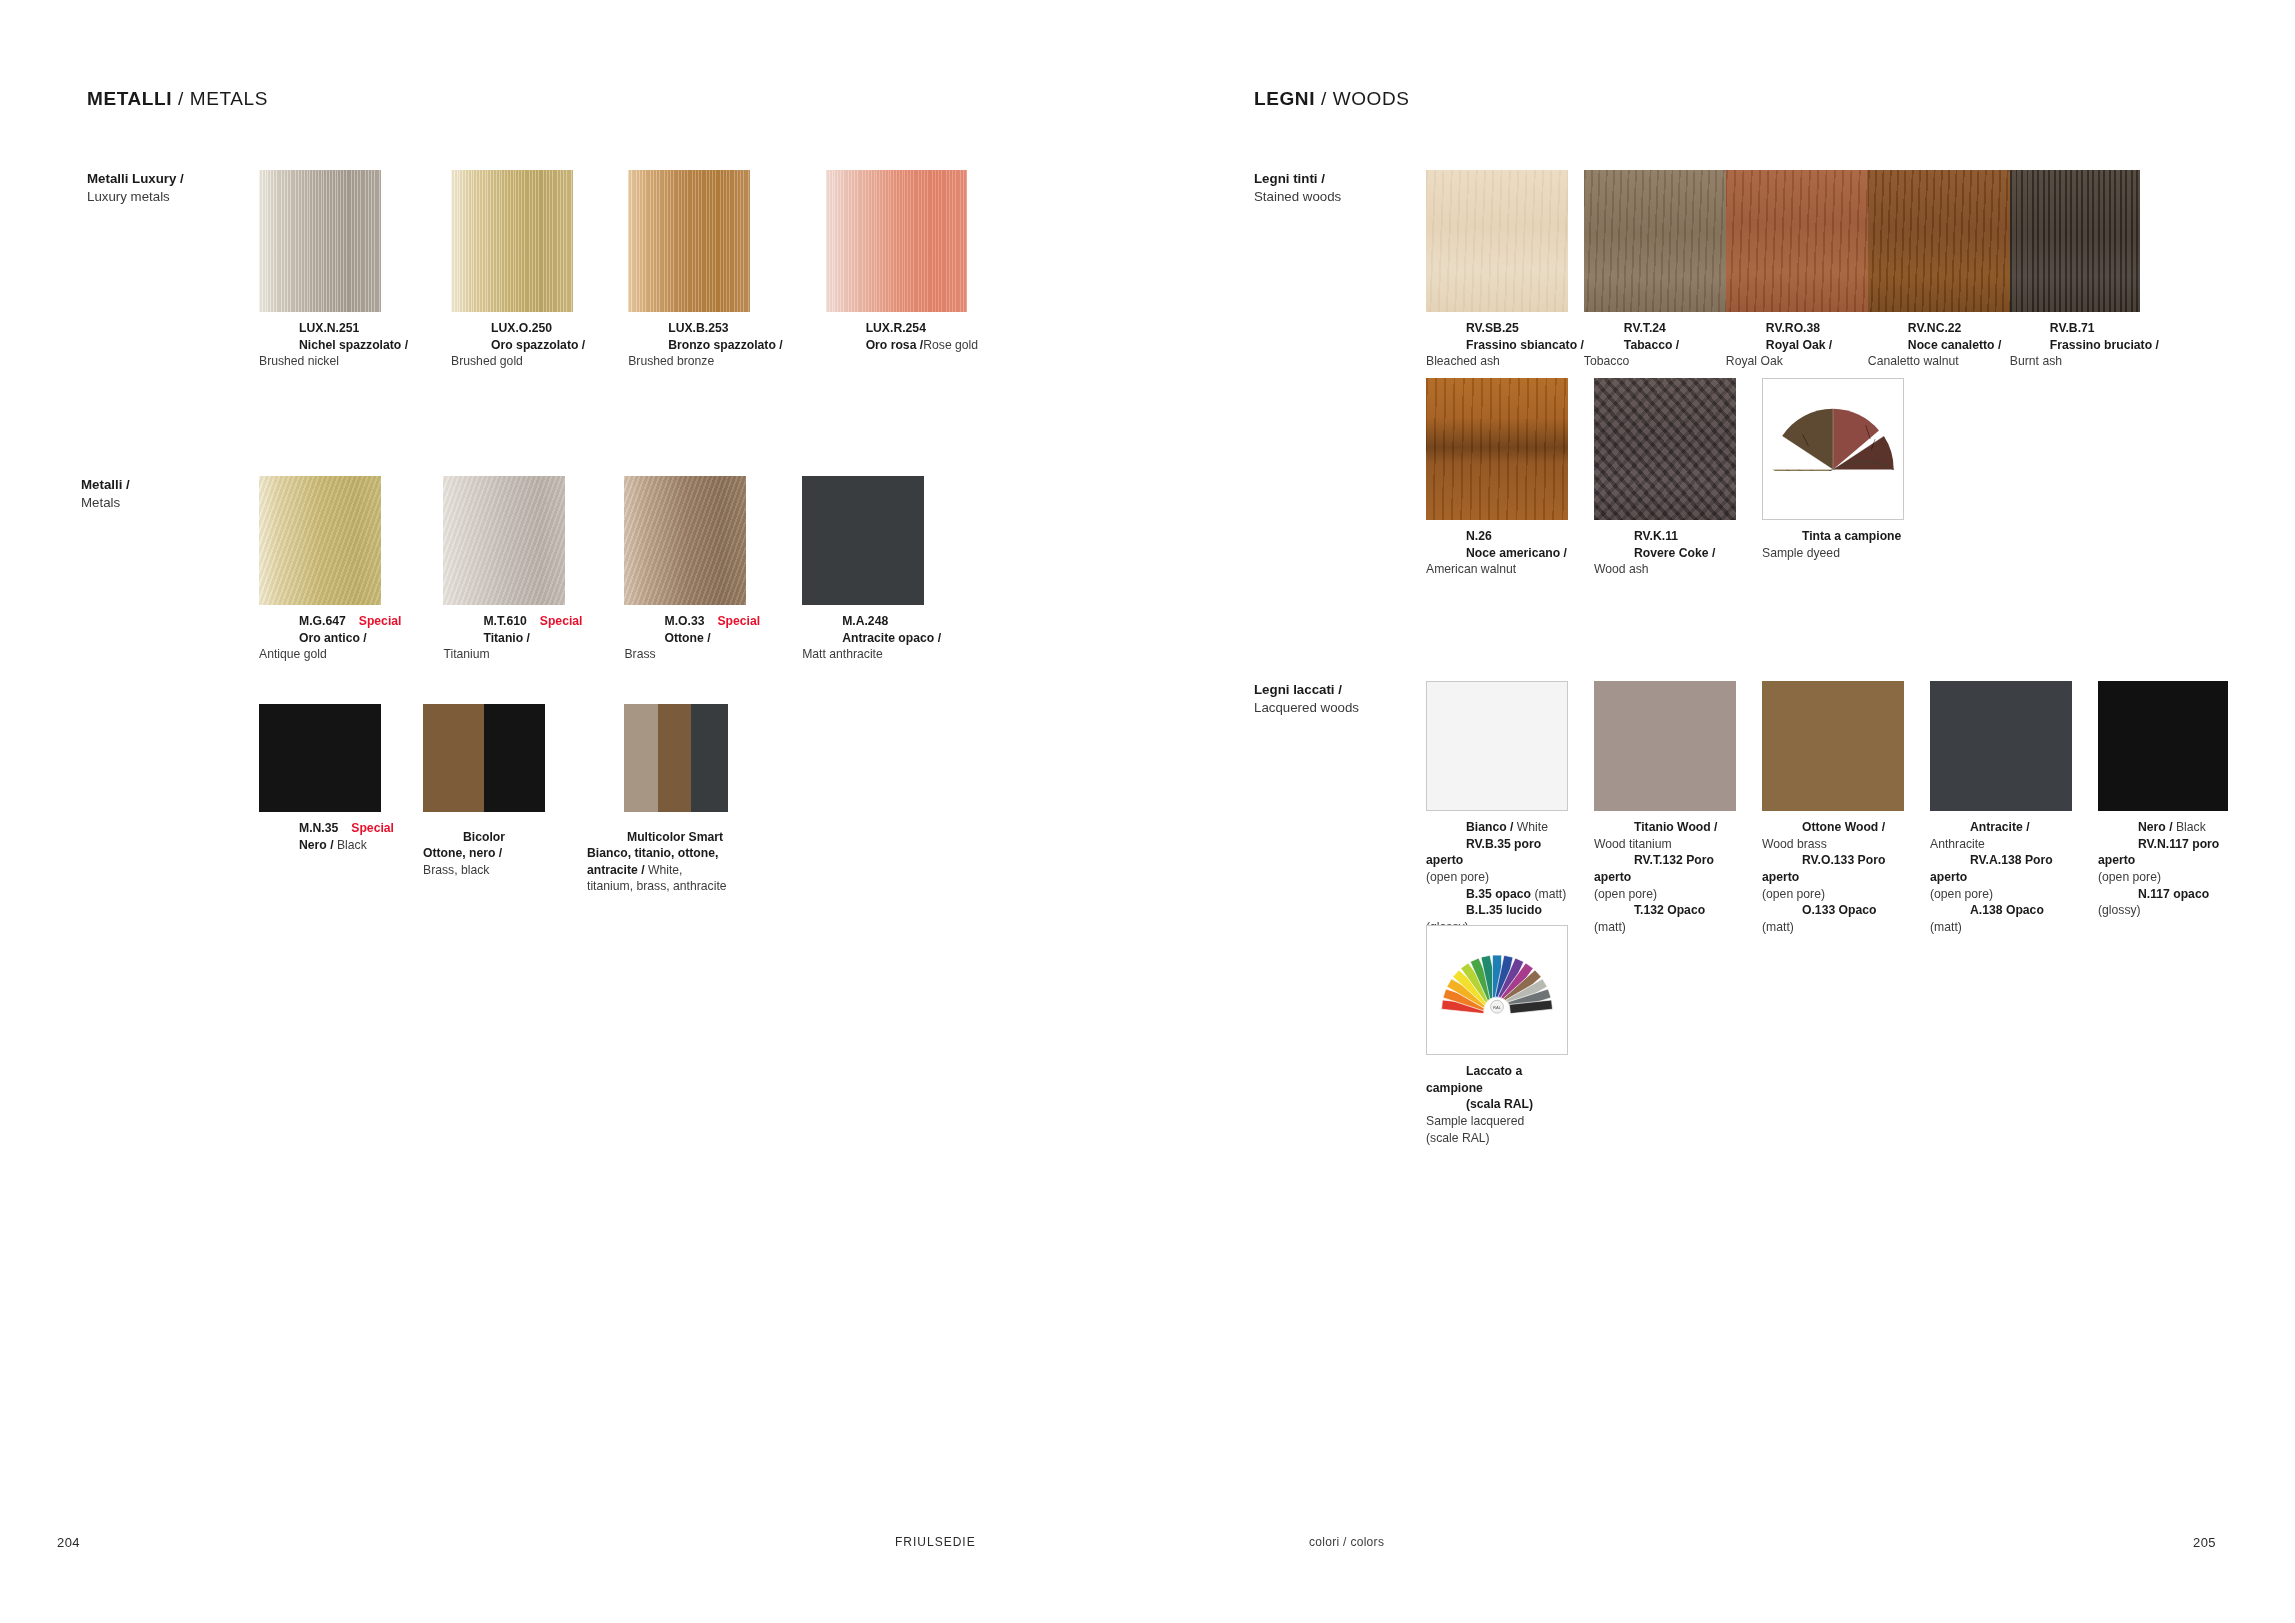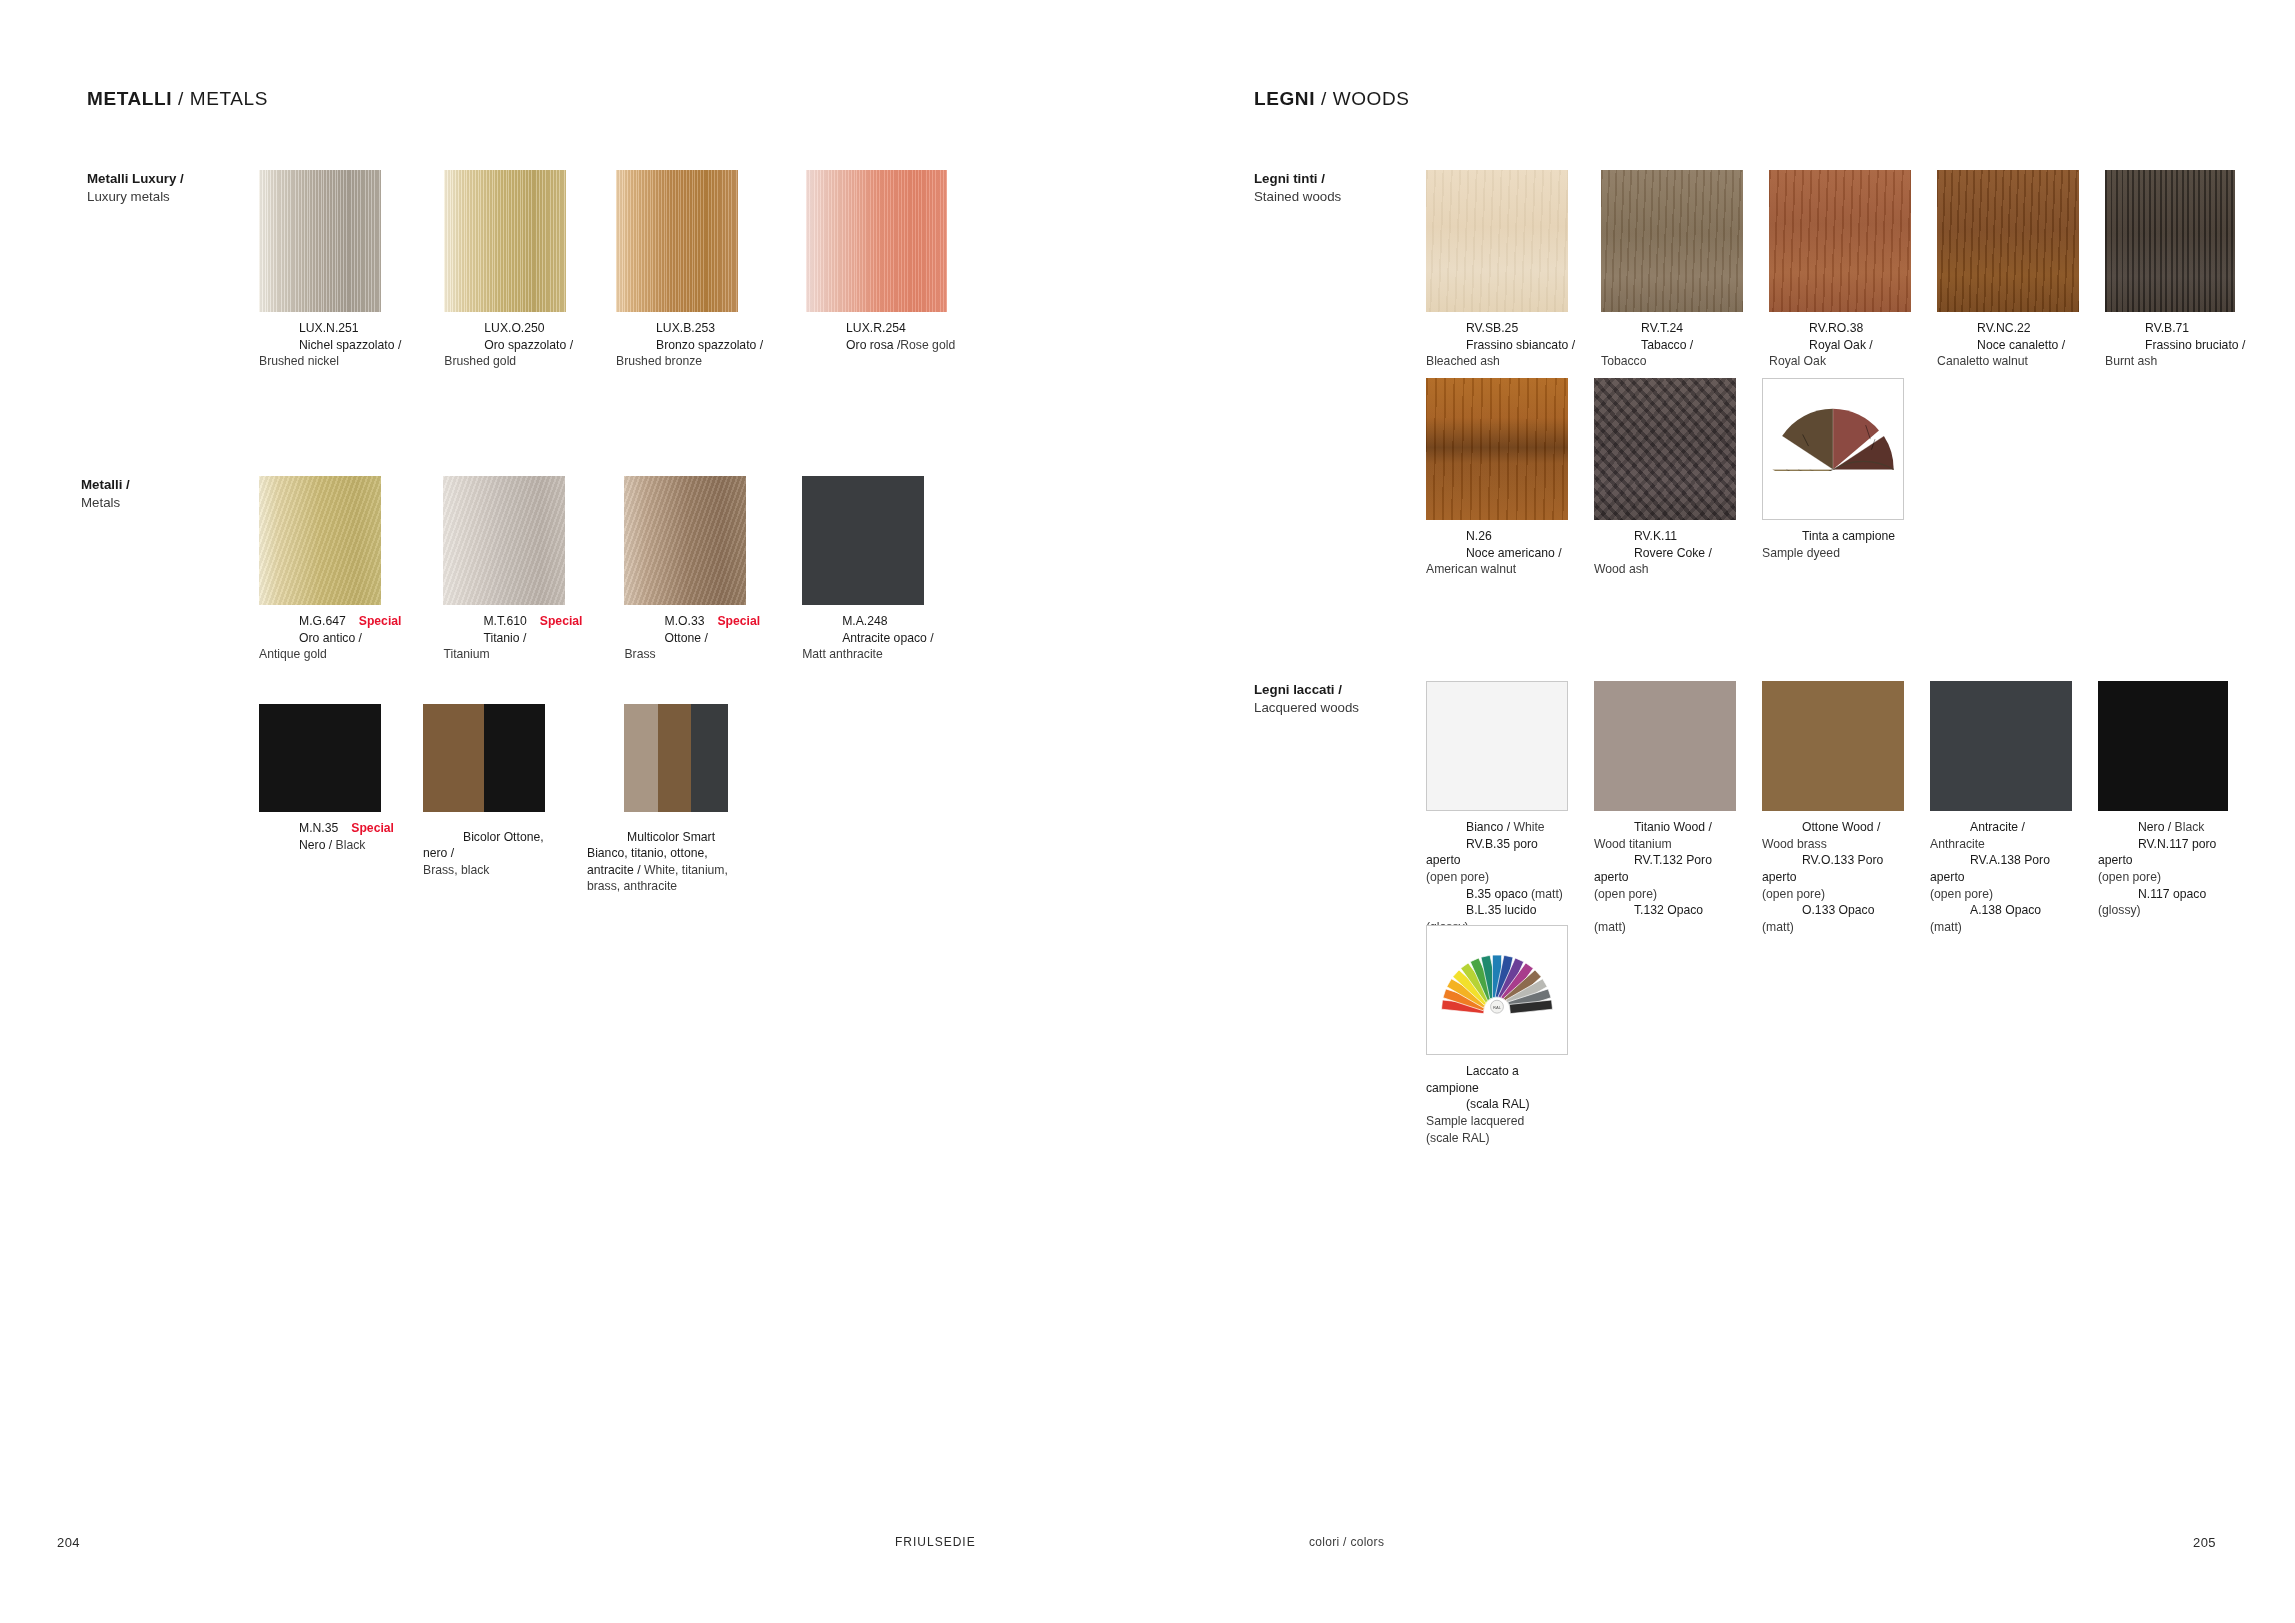--- a/index.html
+++ b/index.html
@@ -47,21 +47,21 @@
     background-repeat: no-repeat;
   }
   .sw.bordered { border: 0.9px solid #c9c9c9; }
 
   .cap {
     margin-top: 8.3px;
     font-size: 12.2px;
     line-height: 1.36;
     color: #1a1a1a;
   }
-  .cap b { font-weight: 400; padding-left: 40px; }
+  .cap b { font-weight: 700; padding-left: 40px; }
   .cap .lite { font-weight: 400; color: #3c3c3c; }
   .special {
     color: #e8112d;
     font-weight: 700;
     margin-left: 13px;
   }
   .foot-txt {
     position: absolute;
     top: 1535px;
     font-size: 13px;
@@ -310,21 +310,21 @@
 
     <div class="sec-head" style="left:23px; top:88px;">
       <span class="b">LEGNI</span><span class="n"> / WOODS</span>
     </div>
 
     <div class="grp-label" style="left:23px; top:170px;">
       <span class="it">Legni tinti /</span>
       <span class="en">Stained woods</span>
     </div>
 
-    <div class="row" style="left:195px; top:170px; gap:26px;">
+    <div class="row" style="left:195px; top:170px; ">
       <div class="cell">
         <span class="sw tx-bleached-ash" style="width:142px;height:142px;"></span>
         <div class="cap">
           <b>RV.SB.25</b><br>
           <b>Frassino sbiancato /</b><br>
           <span class="lite">Bleached ash</span>
         </div>
       </div>
       <div class="cell">
         <span class="sw tx-tobacco" style="width:142px;height:142px;"></span>

